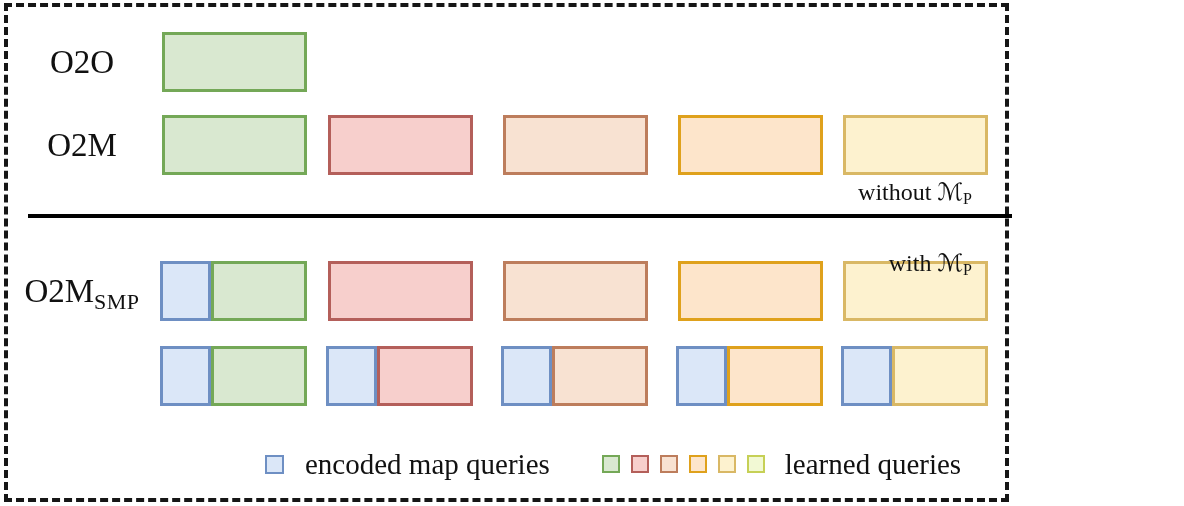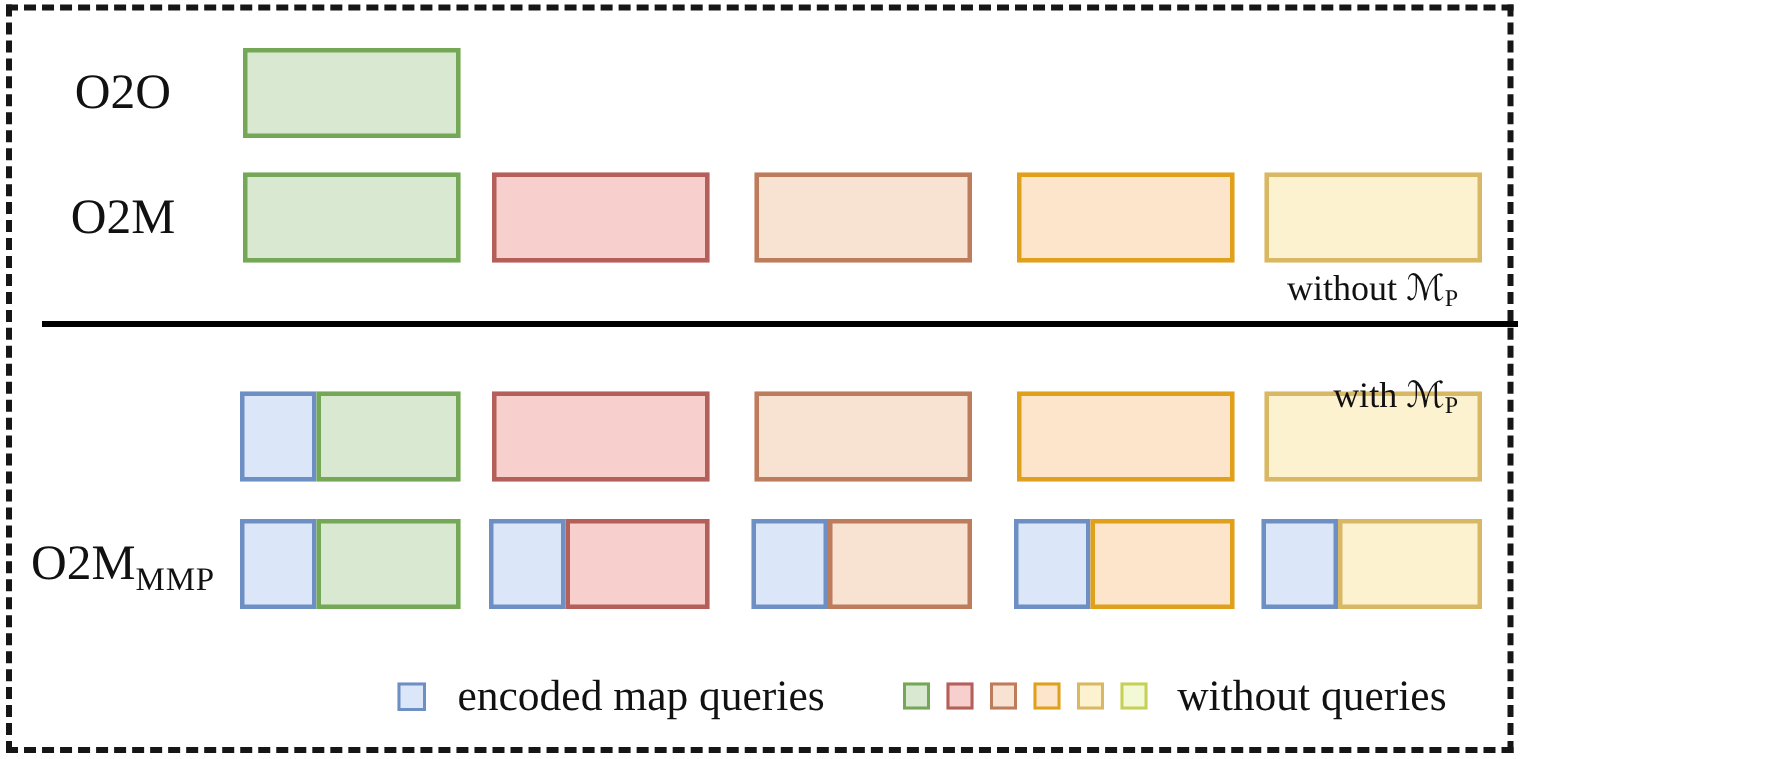--- a/index.html
+++ b/index.html
@@ -45,22 +45,22 @@
 
 <div class="canvas">
   <div class="frame"></div>
 
   <div class="row-label" style="top:32px">
     <span>O2O</span><sub></sub>
   </div>
   <div class="row-label" style="top:115px">
     <span>O2M</span><sub></sub>
   </div>
-  <div class="row-label" style="top:346px">
-    <span>O2M</span><sub>MMP</sub>
+  <div class="row-label" style="top:261px">
+    <span>O2M</span><sub>SMP</sub>
   </div>
 
   <div>
       <div class="qbox" style="left: 162px; top: 32px; background: rgb(217, 232, 208); border-color: rgb(116, 168, 87);"></div>
     </div>
   <div>
       <div class="qbox" style="left: 162px; top: 115px; background: rgb(217, 232, 208); border-color: rgb(116, 168, 87);"></div>
       <div class="qbox" style="left: 328px; top: 115px; background: rgb(247, 207, 204); border-color: rgb(180, 95, 90);"></div>
       <div class="qbox" style="left: 503px; top: 115px; background: rgb(248, 226, 210); border-color: rgb(189, 125, 92);"></div>
       <div class="qbox" style="left: 678px; top: 115px; background: rgb(253, 229, 203); border-color: rgb(223, 161, 28);"></div>
@@ -119,15 +119,15 @@
     <span class="lswatch big map-swatch" style="background: rgb(219, 231, 248); border-color: rgb(110, 143, 195);"></span>
     <span class="map-text">encoded map queries</span>
     <span class="learned-swatches">
         <span class="lswatch" style="background: rgb(217, 232, 208); border-color: rgb(116, 168, 87);"></span>
         <span class="lswatch" style="background: rgb(247, 207, 204); border-color: rgb(180, 95, 90);"></span>
         <span class="lswatch" style="background: rgb(248, 226, 210); border-color: rgb(189, 125, 92);"></span>
         <span class="lswatch" style="background: rgb(253, 229, 203); border-color: rgb(223, 161, 28);"></span>
         <span class="lswatch" style="background: rgb(253, 242, 207); border-color: rgb(217, 184, 101);"></span>
         <span class="lswatch" style="background: rgb(242, 249, 212); border-color: rgb(198, 208, 86);"></span>
       </span>
-    <span>without queries</span>
+    <span>learned queries</span>
   </div>
 </div>
 
 </body></html>

